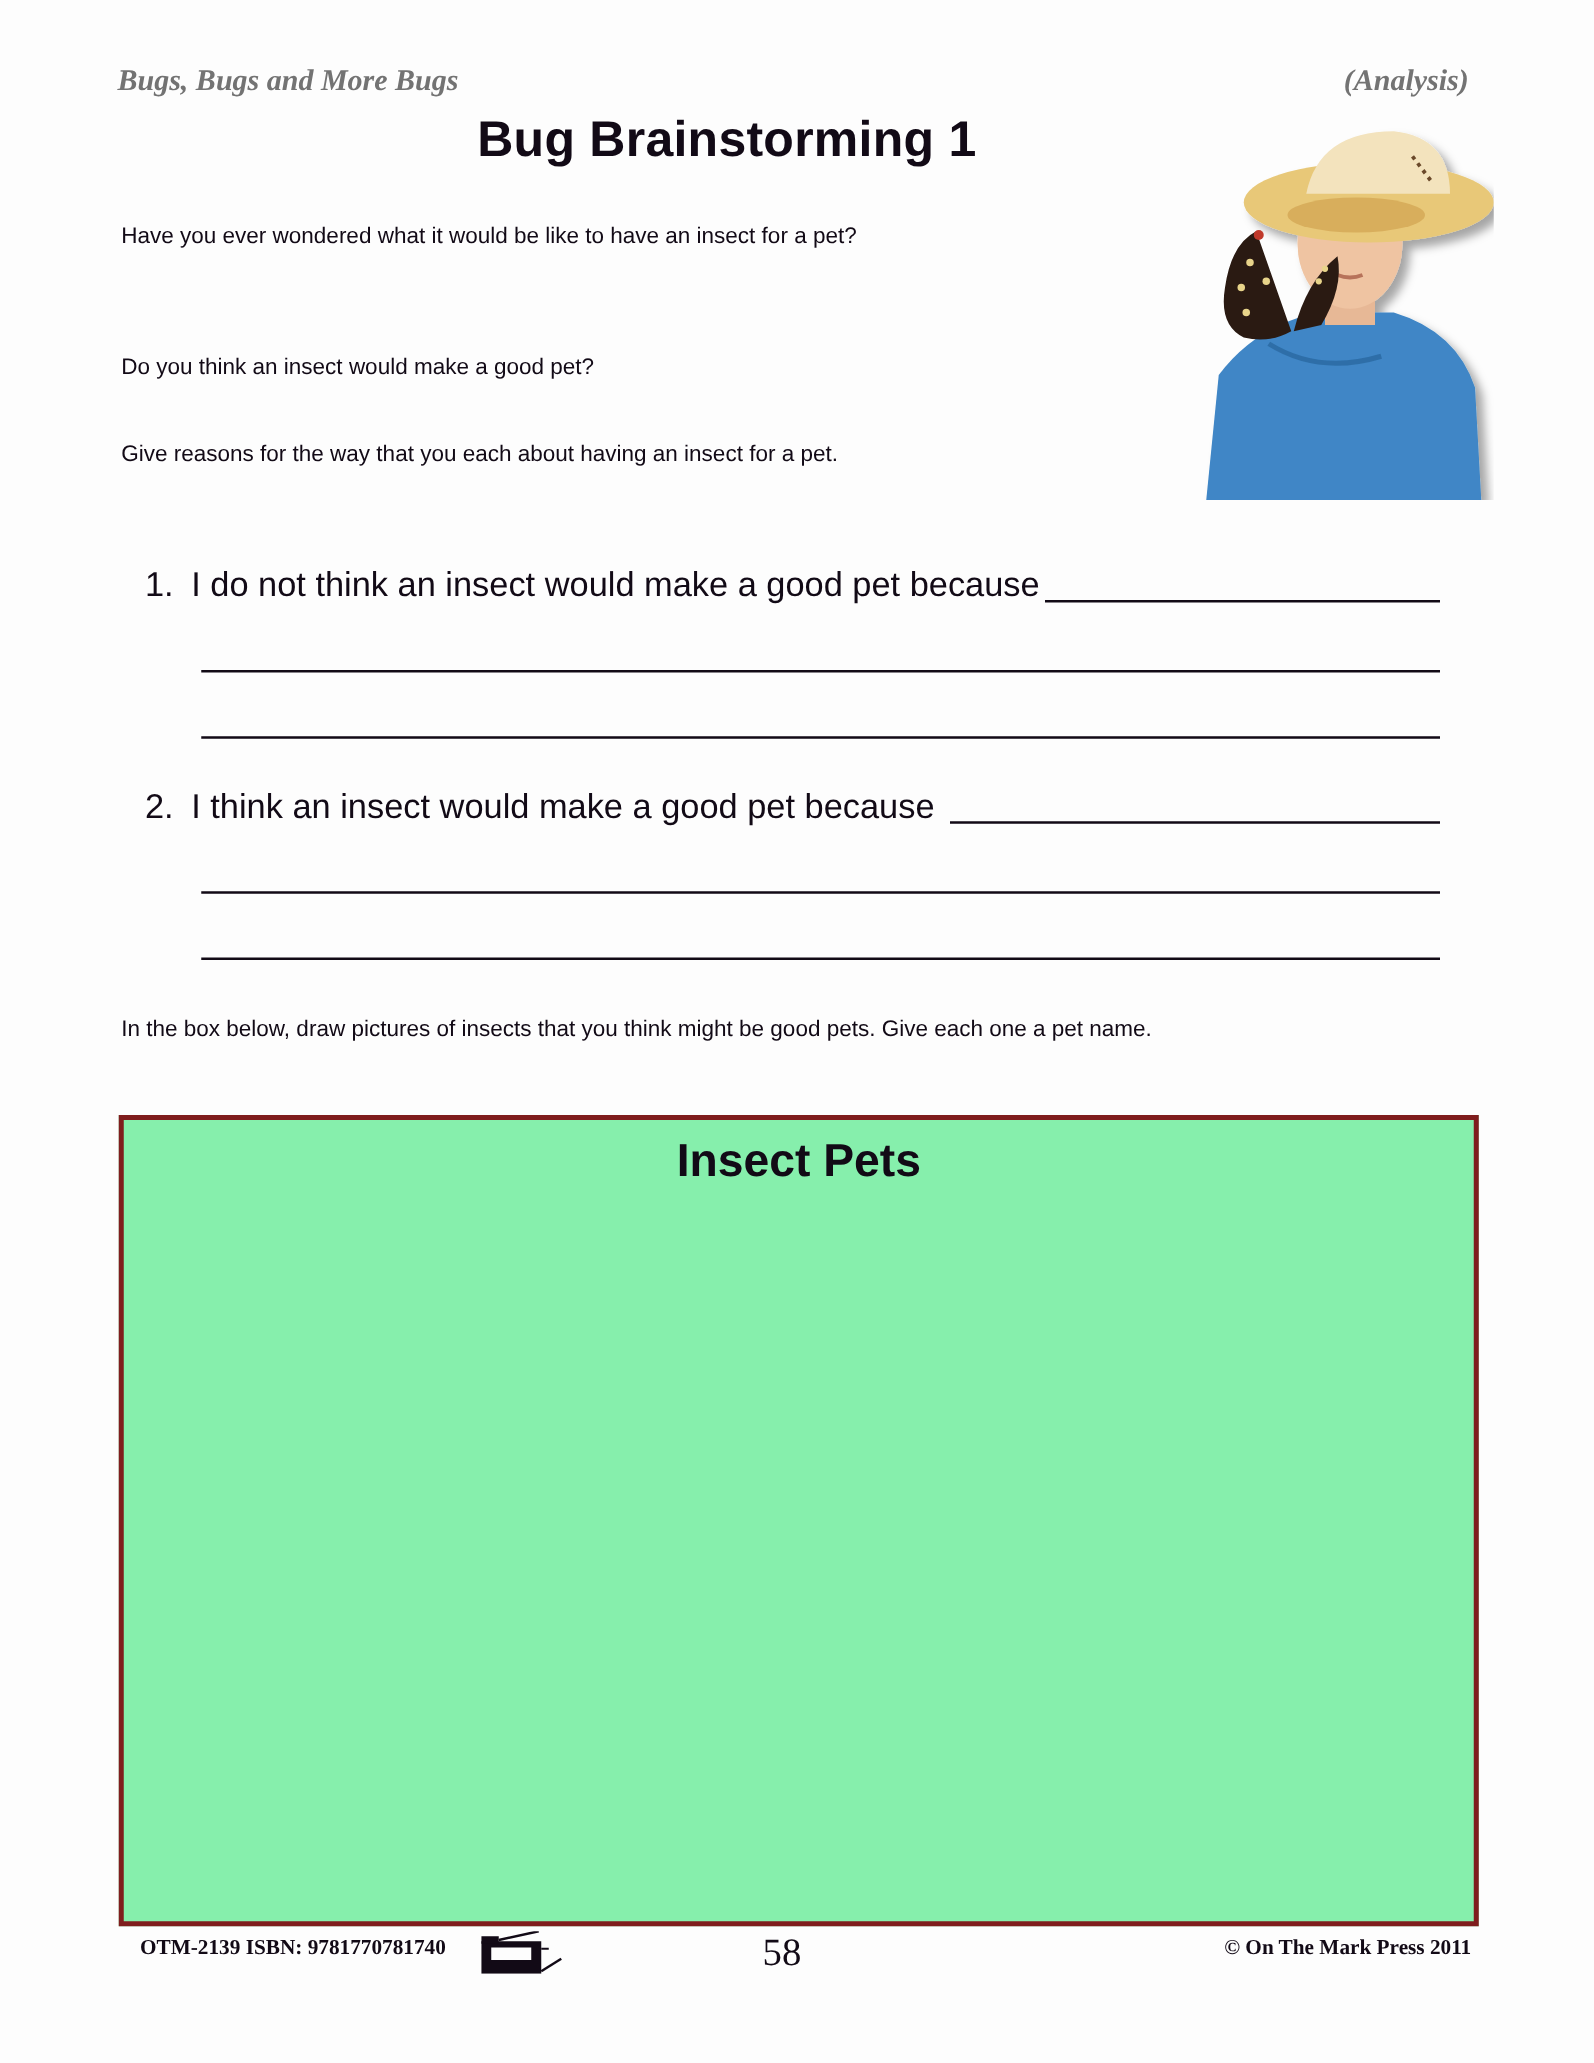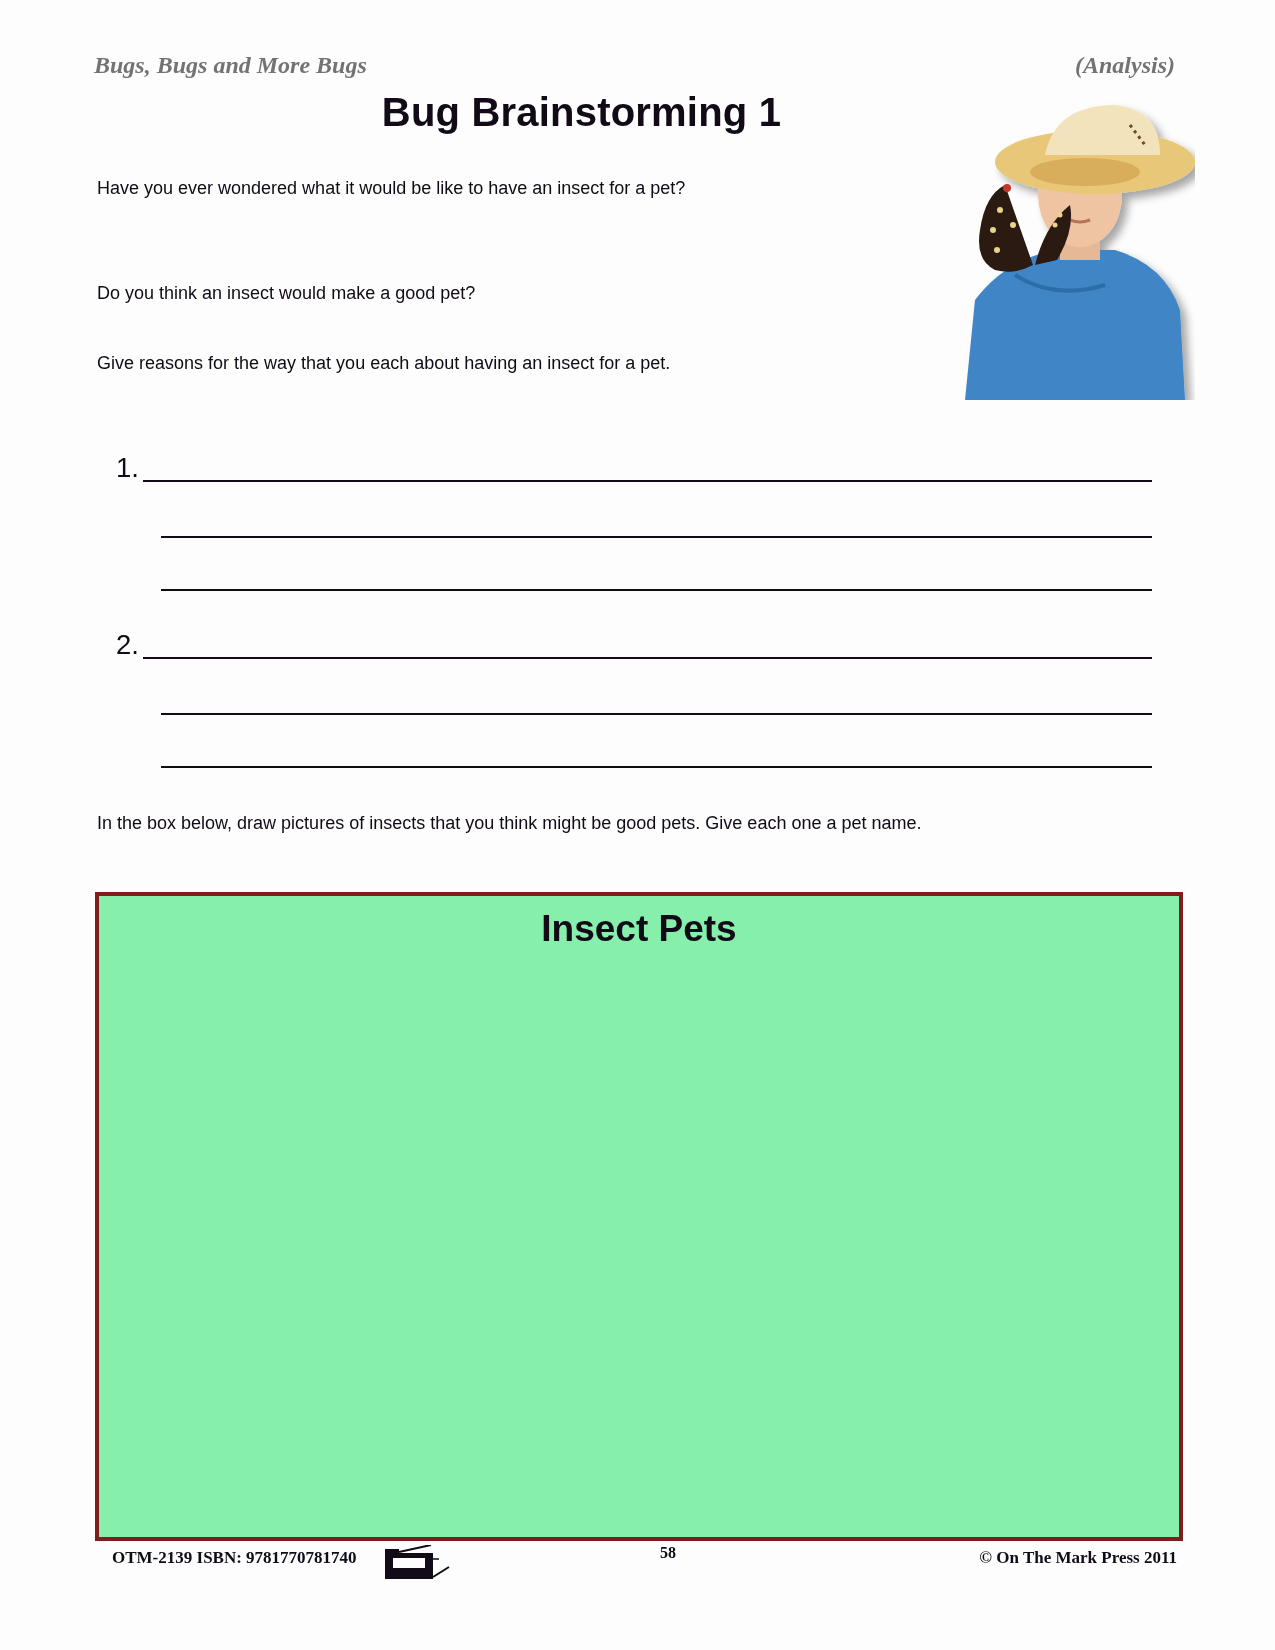--- a/index.html
+++ b/index.html
@@ -13,21 +13,21 @@
   .title { top: 90px; left: 0; width: 1163px; text-align: center; font-weight: bold; font-size: 40px; letter-spacing: 0.2px; }
   .para { left: 97px; width: 840px; font-size: 18px; line-height: 35px; }
   .q-row { left: 116px; width: 1036px; font-size: 27.5px; display: flex; align-items: flex-end; }
   .q-text { white-space: nowrap; padding-right: 4px; }
   .q-blank { flex: 1; border-bottom: 2px solid #120a16; height: 30px; margin-bottom: 2px; }
   .rule { left: 161px; width: 991px; height: 0; border-top: 2.5px solid #120a16; }
   .draw-box { left: 95px; top: 892px; width: 1080px; height: 641px; border: 4px solid #7f1d1d; background: #86efac; }
   .box-title { position: absolute; top: 12px; left: 0; width: 100%; text-align: center; font-weight: bold; font-size: 37px; }
   .footer { top: 1548px; font-family: "Liberation Serif", serif; font-weight: bold; font-size: 17px; }
   .f-left { left: 112px; }
-  .f-page { left: 660px; top: 1544px; font-weight: bold; font-size: 16px; }
+  .f-page { left: 610px; top: 1544px; font-weight: normal; font-size: 31px; }
   .f-right { right: 98px; }
   .copier { left: 385px; top: 1545px; width: 72px; height: 34px; }
   .photo { left: 945px; top: 100px; width: 250px; height: 300px; }
 </style>
 </head>
 <body>
 
 <div class="abs running-head rh-left">Bugs, Bugs and More Bugs</div>
 <div class="abs running-head rh-right">(Analysis)</div>
 
@@ -70,27 +70,29 @@
     <circle cx="52" cy="150" r="3" fill="#e8d48a"></circle>
     <circle cx="68" cy="125" r="3" fill="#e8d48a"></circle>
     <circle cx="110" cy="125" r="2.5" fill="#e8d48a"></circle>
     <circle cx="115" cy="115" r="2.5" fill="#e8d48a"></circle>
     <circle cx="62" cy="88" r="4" fill="#c0392b"></circle>
   </g>
 </svg>
 
 <div class="abs q-row" style="top:450px;">
   <span class="q-text">1.</span>
+  <span class="q-text" style="padding-left:10px;">I do not think an insect would make a good pet because</span>
   <span class="q-blank"></span>
 </div>
 <div class="abs rule" style="top:536px;"></div>
 <div class="abs rule" style="top:589px;"></div>
 
 <div class="abs q-row" style="top:627px;">
   <span class="q-text">2.</span>
+  <span class="q-text" style="padding-left:10px;padding-right:12px;">I think an insect would make a good pet because</span>
   <span class="q-blank"></span>
 </div>
 <div class="abs rule" style="top:713px;"></div>
 <div class="abs rule" style="top:766px;"></div>
 
 <div class="abs para" style="top:806px; width:1080px;">In the box below, draw pictures of insects that you think might be good pets. Give each one a pet name.</div>
 
 <div class="abs draw-box">
   <div class="box-title">Insect Pets</div>
 </div>

